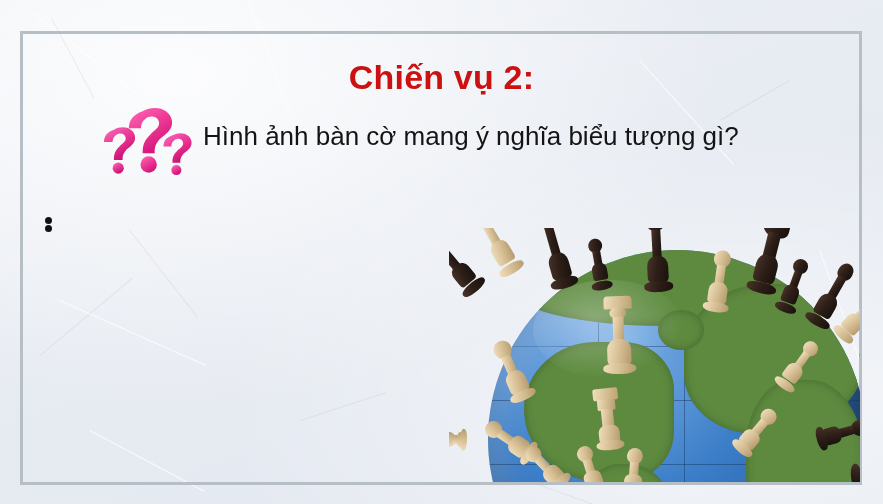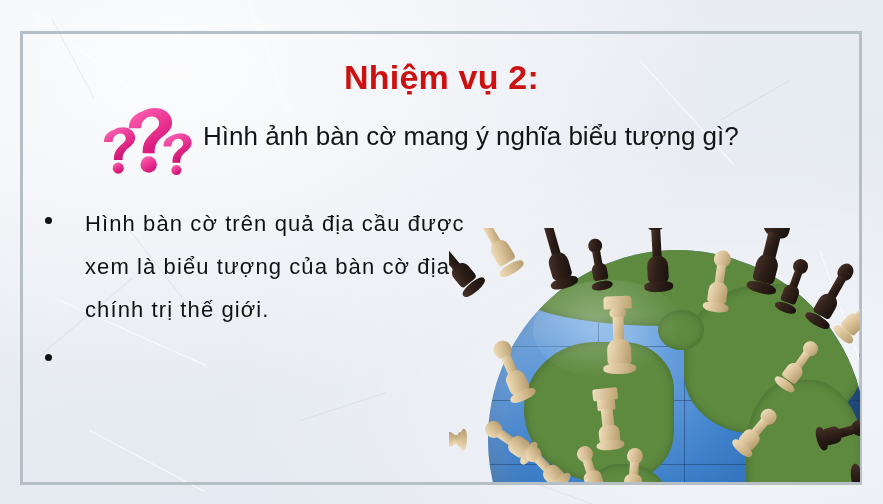--- a/index.html
+++ b/index.html
@@ -208,21 +208,21 @@
   <div class="vein dark" style="left:40px; top:355px; width:120px; height:1px; transform:rotate(-40deg);"></div>
   <div class="vein" style="left:90px; top:430px; width:130px; height:1px; transform:rotate(28deg);"></div>
   <div class="vein dark" style="left:300px; top:420px; width:90px; height:1px; transform:rotate(-18deg);"></div>
   <div class="vein" style="left:640px; top:60px; width:140px; height:1px; transform:rotate(48deg);"></div>
   <div class="vein dark" style="left:720px; top:120px; width:80px; height:1px; transform:rotate(-30deg);"></div>
   <div class="vein" style="left:820px; top:250px; width:120px; height:1px; transform:rotate(70deg);"></div>
   <div class="vein dark" style="left:500px; top:470px; width:100px; height:1px; transform:rotate(20deg);"></div>
 
   <div id="frame"></div>
 
-  <div id="title">Nhiệm vụ 2:</div>
+  <div id="title">Chiến vụ 2:</div>
 
   <div id="question-row">
 
     <div id="qmarks">
       <svg width="104" height="72" viewBox="0 0 104 72" xmlns="http://www.w3.org/2000/svg">
         <defs>
           <linearGradient id="pinkg" x1="0" y1="0" x2="0.6" y2="1">
             <stop offset="0%" stop-color="#ff69b8"></stop>
             <stop offset="50%" stop-color="#ef3b96"></stop>
             <stop offset="100%" stop-color="#d31479"></stop>
@@ -250,21 +250,20 @@
         </g>
       </svg>
     </div>
 
     <div id="question-text">Hình ảnh bàn cờ mang ý nghĩa biểu tượng gì?</div>
   </div>
 
   <div id="bullets">
     <div class="bullet" id="bullet-0">
       <span class="dot"></span>
-      <span class="btext">Hình bàn cờ trên quả địa cầu được xem là biểu tượng của bàn cờ địa chính trị thế giới.</span>
     </div>
     <div class="bullet" id="bullet-1">
       <span class="dot"></span>
     </div>
   </div>
 
   <div id="globe-art">
 
     <div id="globe">
 

